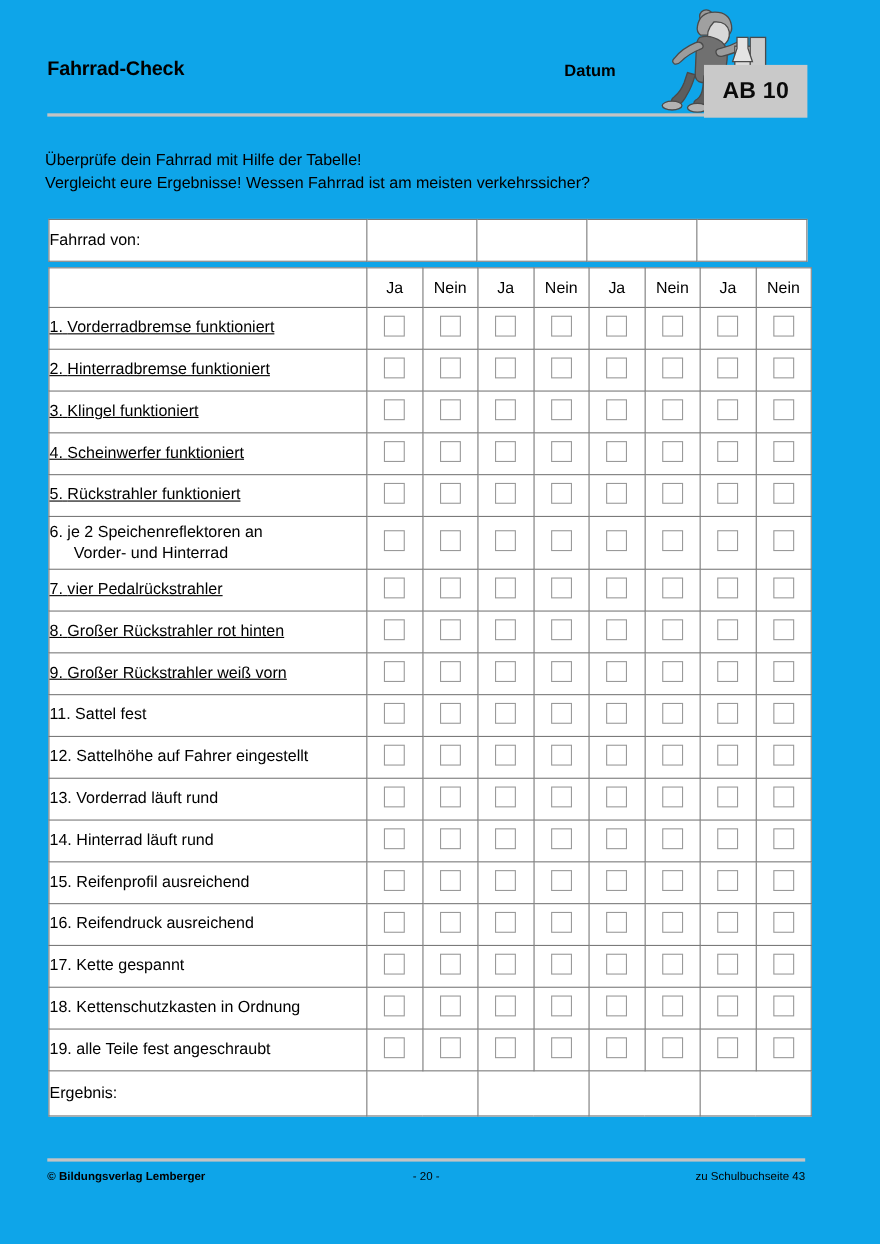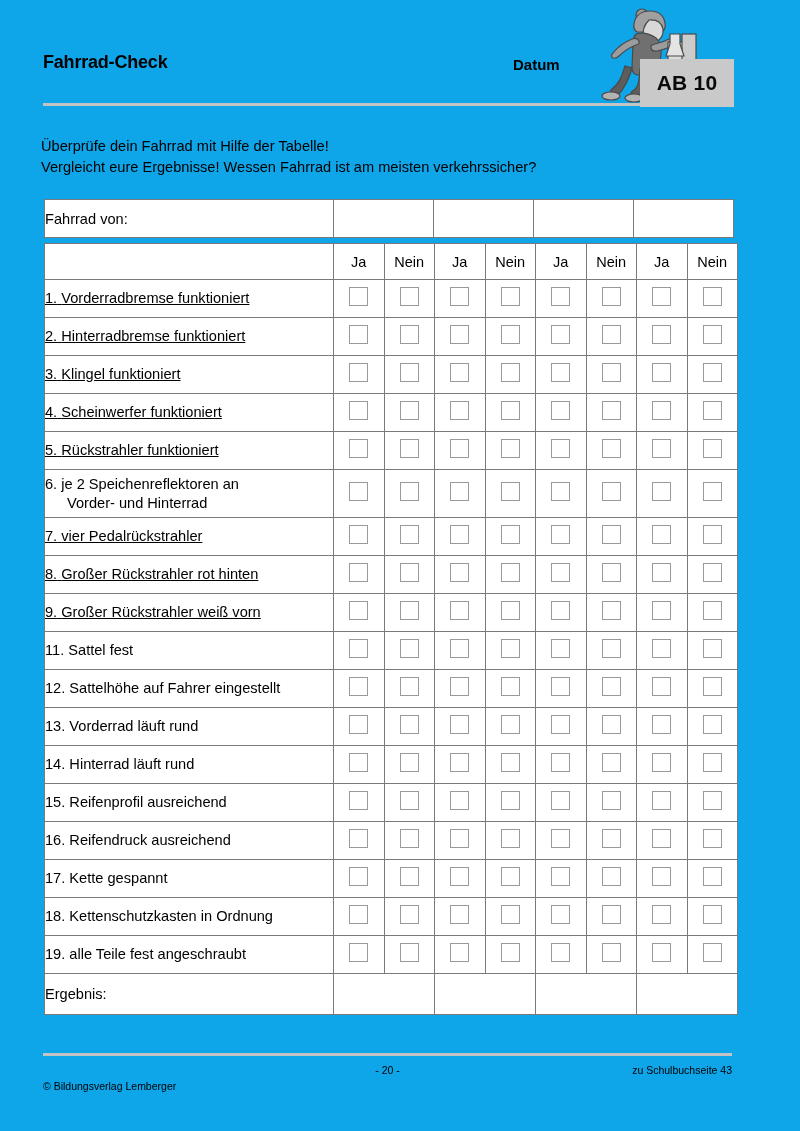--- a/index.html
+++ b/index.html
@@ -176,21 +176,21 @@
     background: #c3c3c3;
   }
   #footer {
     position: absolute;
     left: 43px;
     top: 1064px;
     width: 689px;
     height: 18px;
     font-size: 10.5px;
   }
-  #footer-left { position: absolute; left: 0; top: 16px; }
+  #footer-left { position: absolute; left: 0; top: 0; font-weight: bold; }
   #footer-center {
     position: absolute; left: 0; top: 0;
     width: 689px; text-align: center;
   }
   #footer-right { position: absolute; right: 0; top: 0; }
 </style>
 </head>
 <body>
 
 <div id="page">

